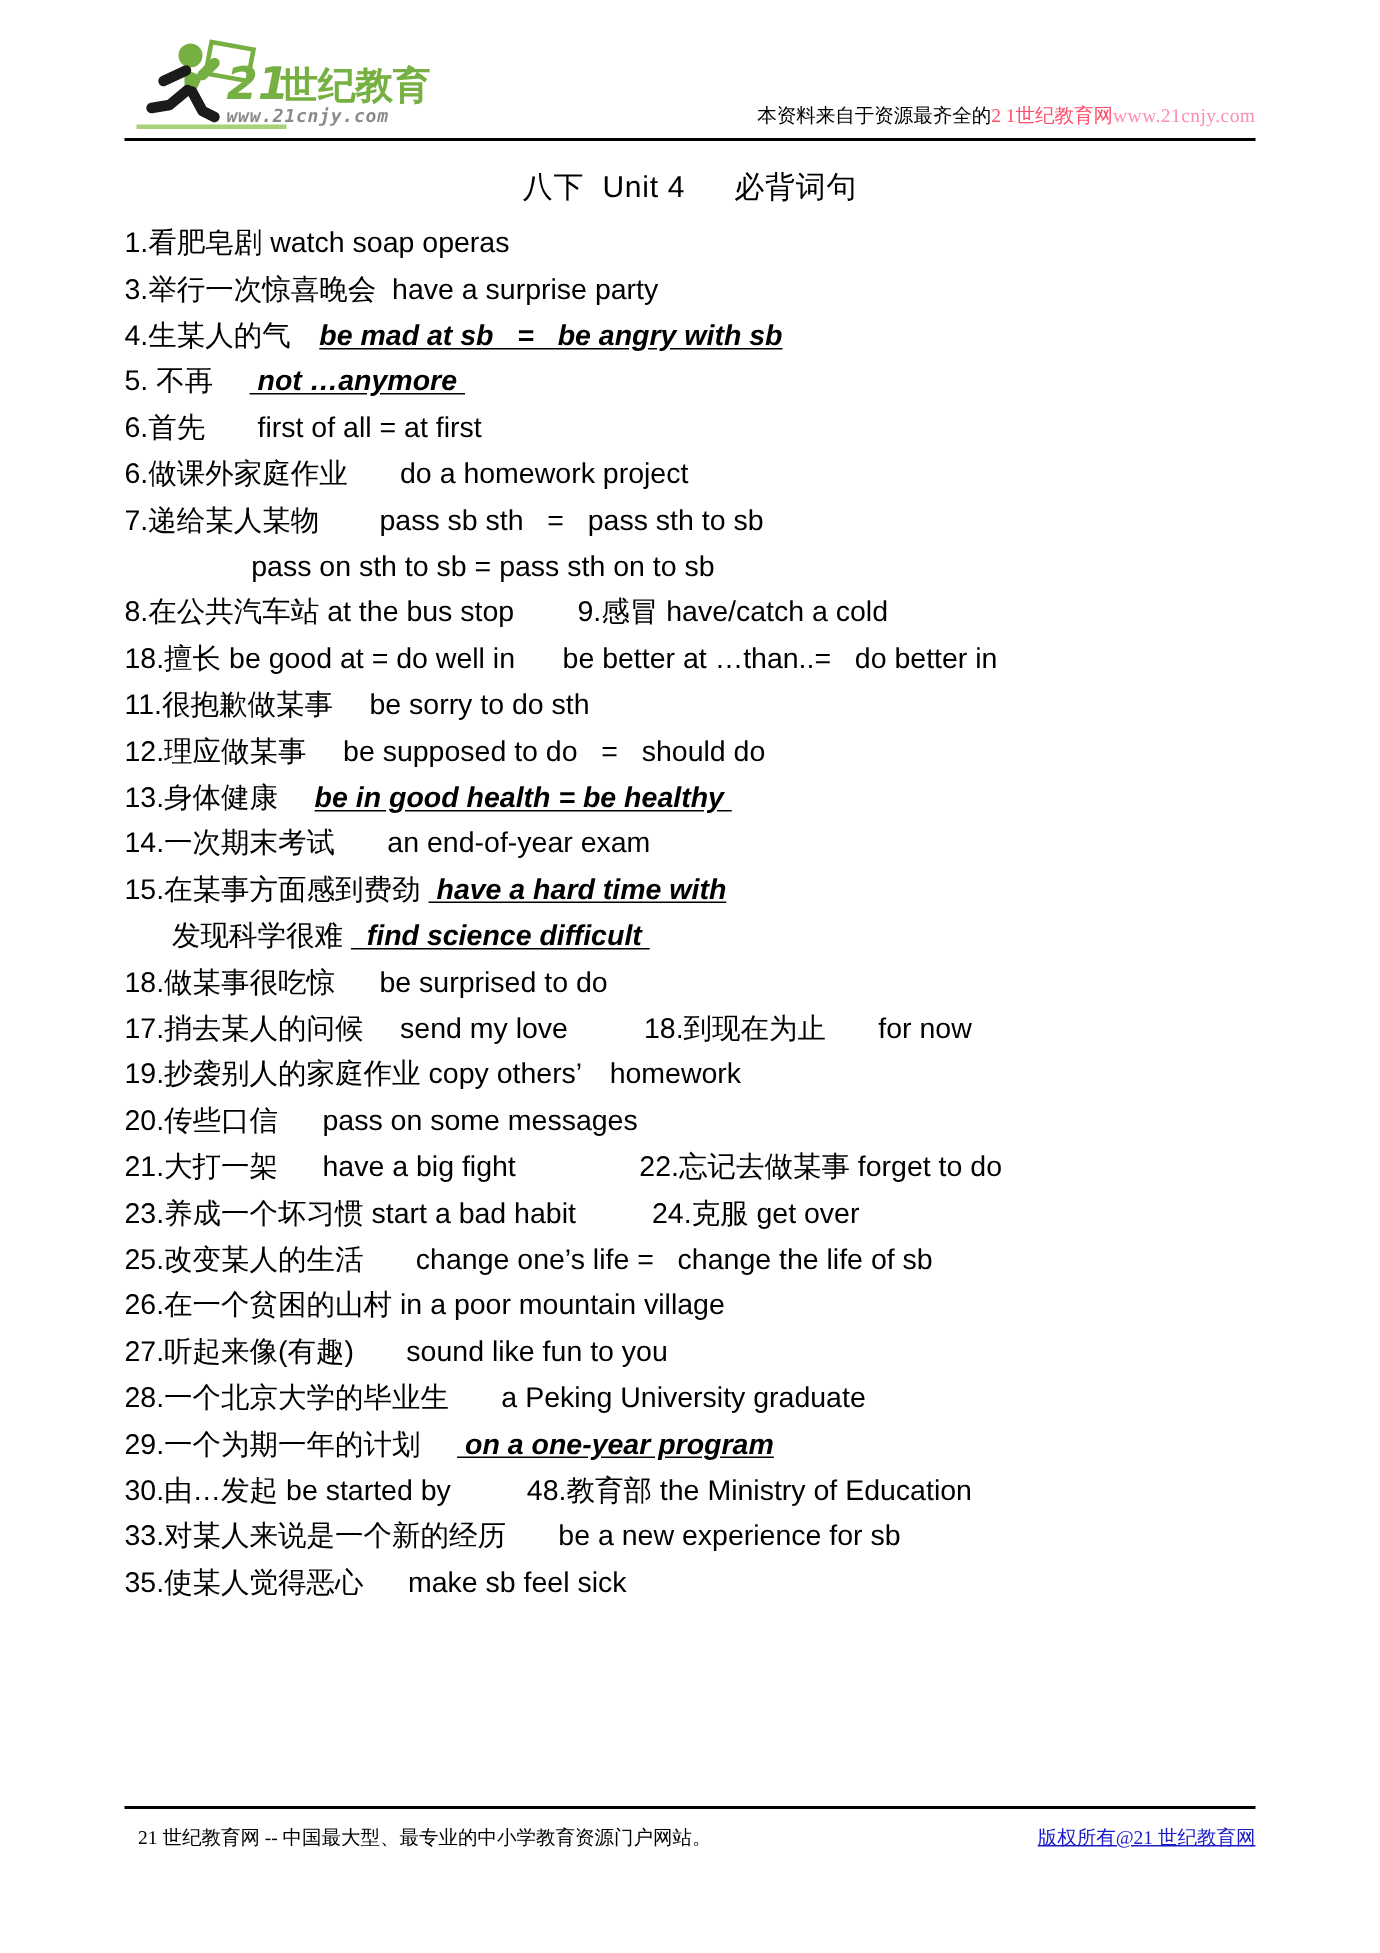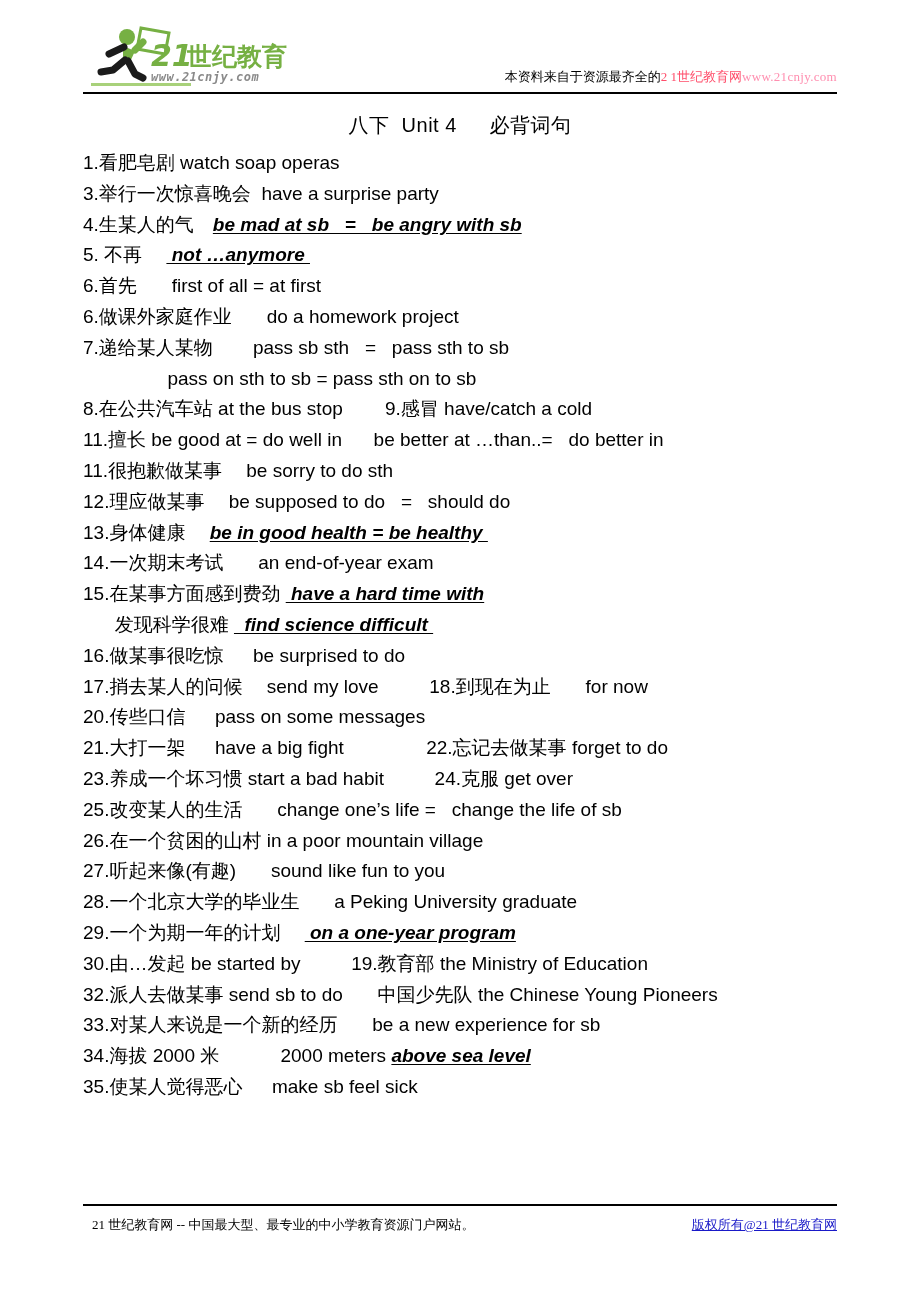--- a/index.html
+++ b/index.html
@@ -176,41 +176,40 @@
   <div class="lines" id="lines-container">
       <div class="line"><span>1.看肥皂剧 watch soap operas</span></div>
       <div class="line"><span>3.举行一次惊喜晚会  have a surprise party</span></div>
       <div class="line"><span>4.生某人的气　</span><span class="b">be mad at sb   =   be angry with sb</span></div>
       <div class="line"><span>5. 不再　 </span><span class="b"> not …anymore </span></div>
       <div class="line"><span>6.首先　   first of all = at first</span></div>
       <div class="line"><span>6.做课外家庭作业　   do a homework project</span></div>
       <div class="line"><span>7.递给某人某物　    pass sb sth   =   pass sth to sb</span></div>
       <div class="line"><span>                pass on sth to sb = pass sth on to sb</span></div>
       <div class="line"><span>8.在公共汽车站 at the bus stop        9.感冒 have/catch a cold</span></div>
-      <div class="line"><span>11.擅长 be good at = do well in      be better at …than..=   do better in</span></div>
+      <div class="line"><span>18.擅长 be good at = do well in      be better at …than..=   do better in</span></div>
       <div class="line"><span>11.很抱歉做某事　 be sorry to do sth</span></div>
       <div class="line"><span>12.理应做某事　 be supposed to do   =   should do</span></div>
       <div class="line"><span>13.身体健康　 </span><span class="b">be in good health = be healthy </span></div>
       <div class="line"><span>14.一次期末考试　   an end-of-year exam</span></div>
       <div class="line"><span>15.在某事方面感到费劲 </span><span class="b"> have a hard time with</span></div>
       <div class="line"><span>      发现科学很难 </span><span class="b">  find science difficult </span></div>
-      <div class="line"><span>16.做某事很吃惊　  be surprised to do</span></div>
+      <div class="line"><span>18.做某事很吃惊　  be surprised to do</span></div>
       <div class="line"><span>17.捎去某人的问候　 send my love　      18.到现在为止　   for now</span></div>
+      <div class="line"><span>19.抄袭别人的家庭作业 copy others’　homework</span></div>
       <div class="line"><span>20.传些口信　  pass on some messages</span></div>
       <div class="line"><span>21.大打一架　  have a big fight　            22.忘记去做某事 forget to do</span></div>
       <div class="line"><span>23.养成一个坏习惯 start a bad habit　      24.克服 get over</span></div>
       <div class="line"><span>25.改变某人的生活　   change one’s life =   change the life of sb</span></div>
       <div class="line"><span>26.在一个贫困的山村 in a poor mountain village</span></div>
       <div class="line"><span>27.听起来像(有趣)　   sound like fun to you</span></div>
       <div class="line"><span>28.一个北京大学的毕业生　   a Peking University graduate</span></div>
       <div class="line"><span>29.一个为期一年的计划　 </span><span class="b"> on a one-year program</span></div>
-      <div class="line"><span>30.由…发起 be started by　      19.教育部 the Ministry of Education</span></div>
-      <div class="line"><span>32.派人去做某事 send sb to do　   中国少先队 the Chinese Young Pioneers</span></div>
+      <div class="line"><span>30.由…发起 be started by　      48.教育部 the Ministry of Education</span></div>
       <div class="line"><span>33.对某人来说是一个新的经历　   be a new experience for sb</span></div>
-      <div class="line"><span>34.海拔 2000 米　        2000 meters </span><span class="b">above sea level</span></div>
       <div class="line"><span>35.使某人觉得恶心　  make sb feel sick</span></div>
     </div>
 
   <div class="rule-bottom"></div>
   <div class="footer">
     <span class="footer-left">21 世纪教育网  --  中国最大型、最专业的中小学教育资源门户网站。</span>
     <span class="footer-link">版权所有@21 世纪教育网</span>
   </div>
 
 </div>

